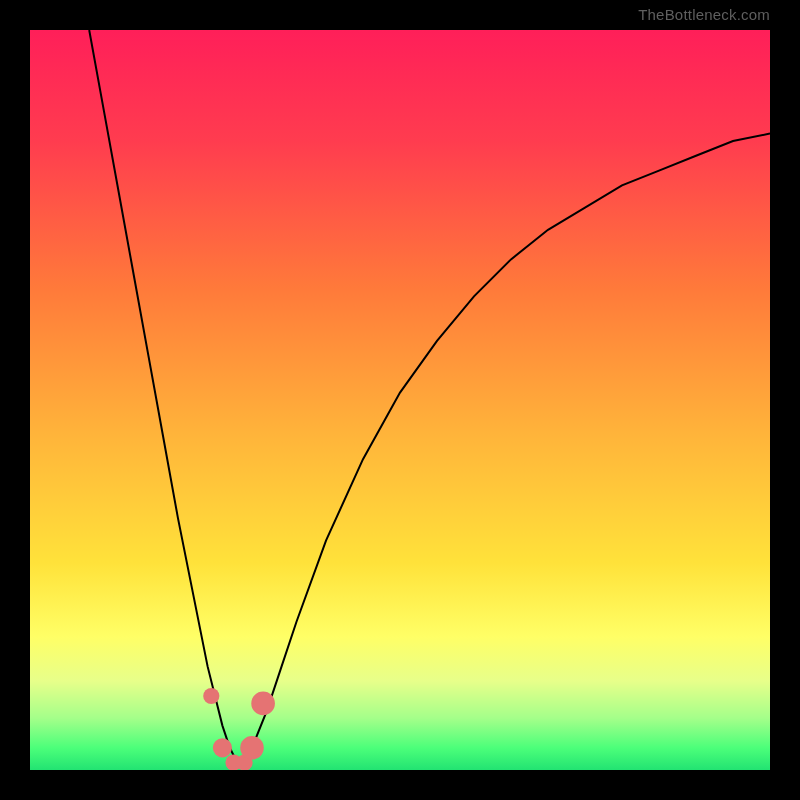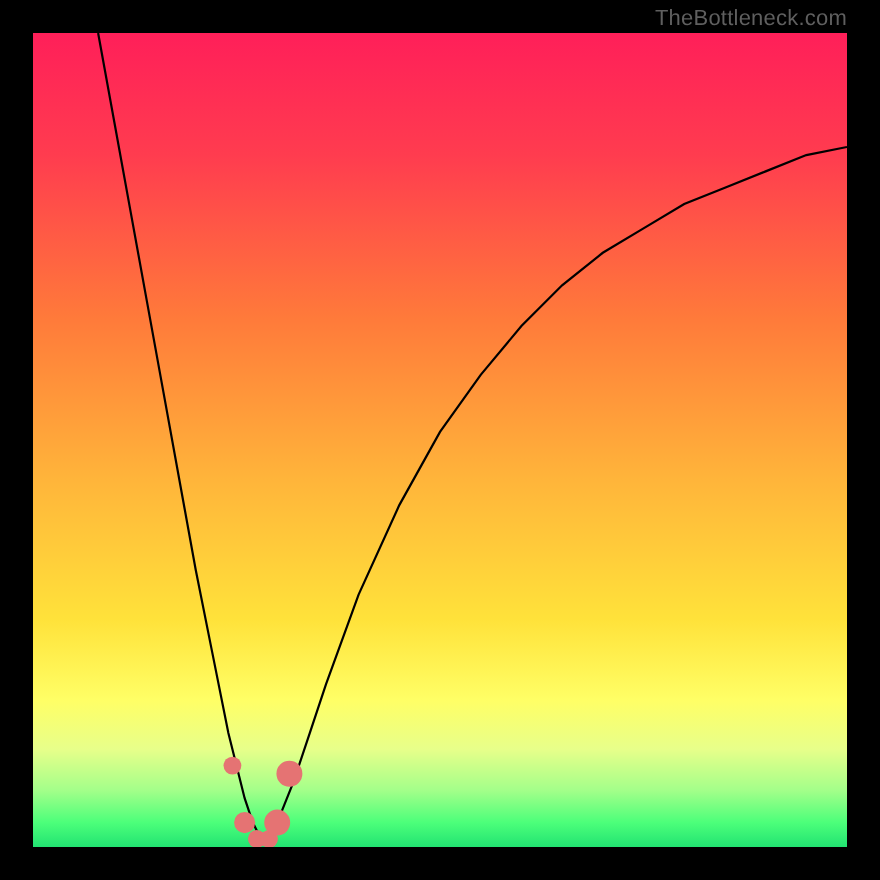--- a/index.html
+++ b/index.html
@@ -24,21 +24,21 @@
     left: 0;
     top: 0;
     width: 740px;
     height: 740px;
   }
   .watermark {
     position: absolute;
     top: 6px;
     right: 30px;
     color: #5f5f5f;
-    font-size: 20px;
+    font-size: 15px;
     font-weight: 500;
     letter-spacing: 0.2px;
   }
   svg { display: block; }
 </style>
 </head>
 <body>
 
 <div class="watermark">TheBottleneck.com</div>
 

